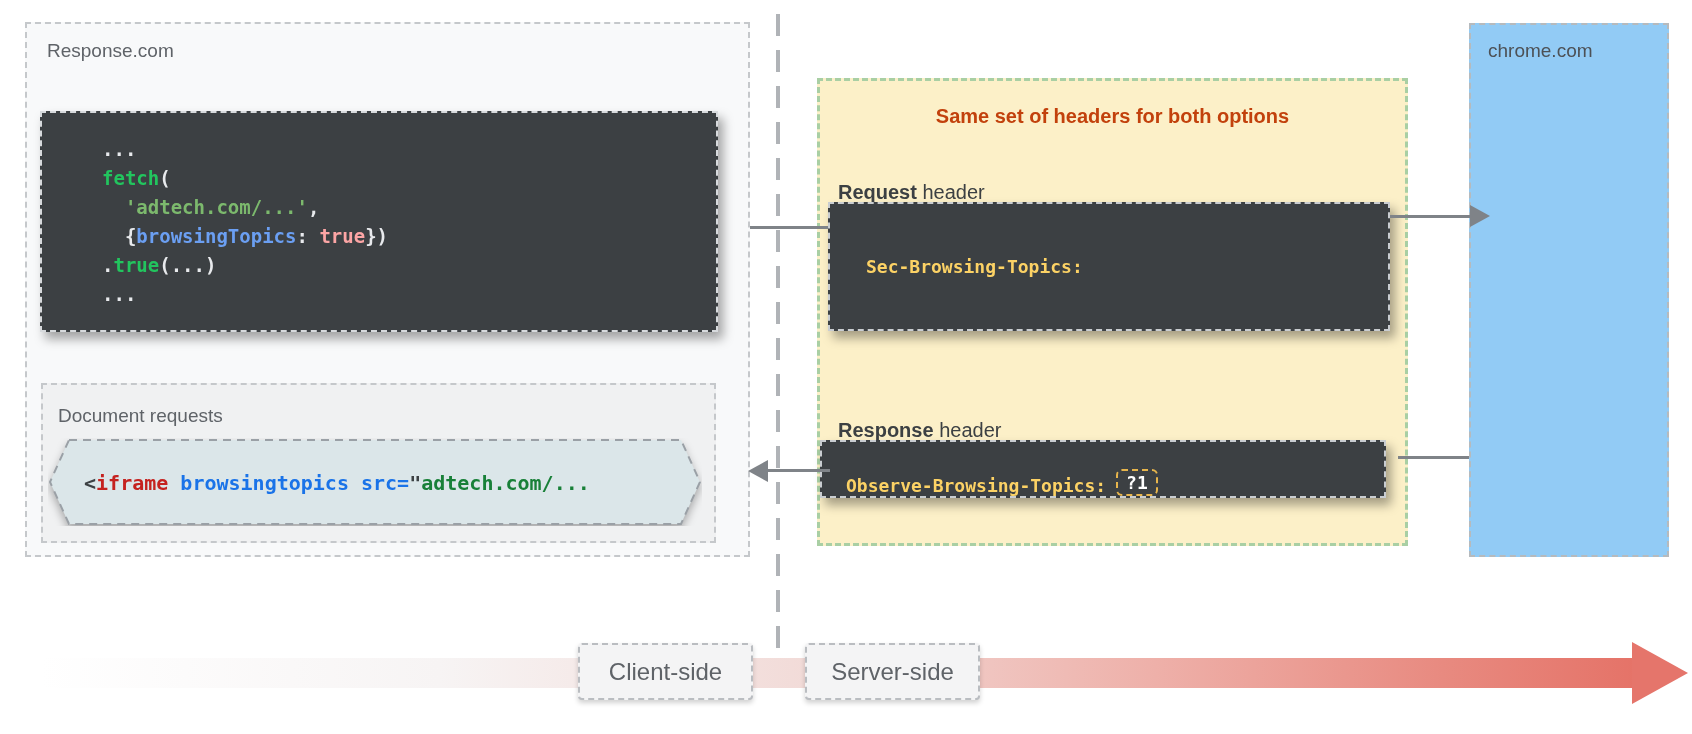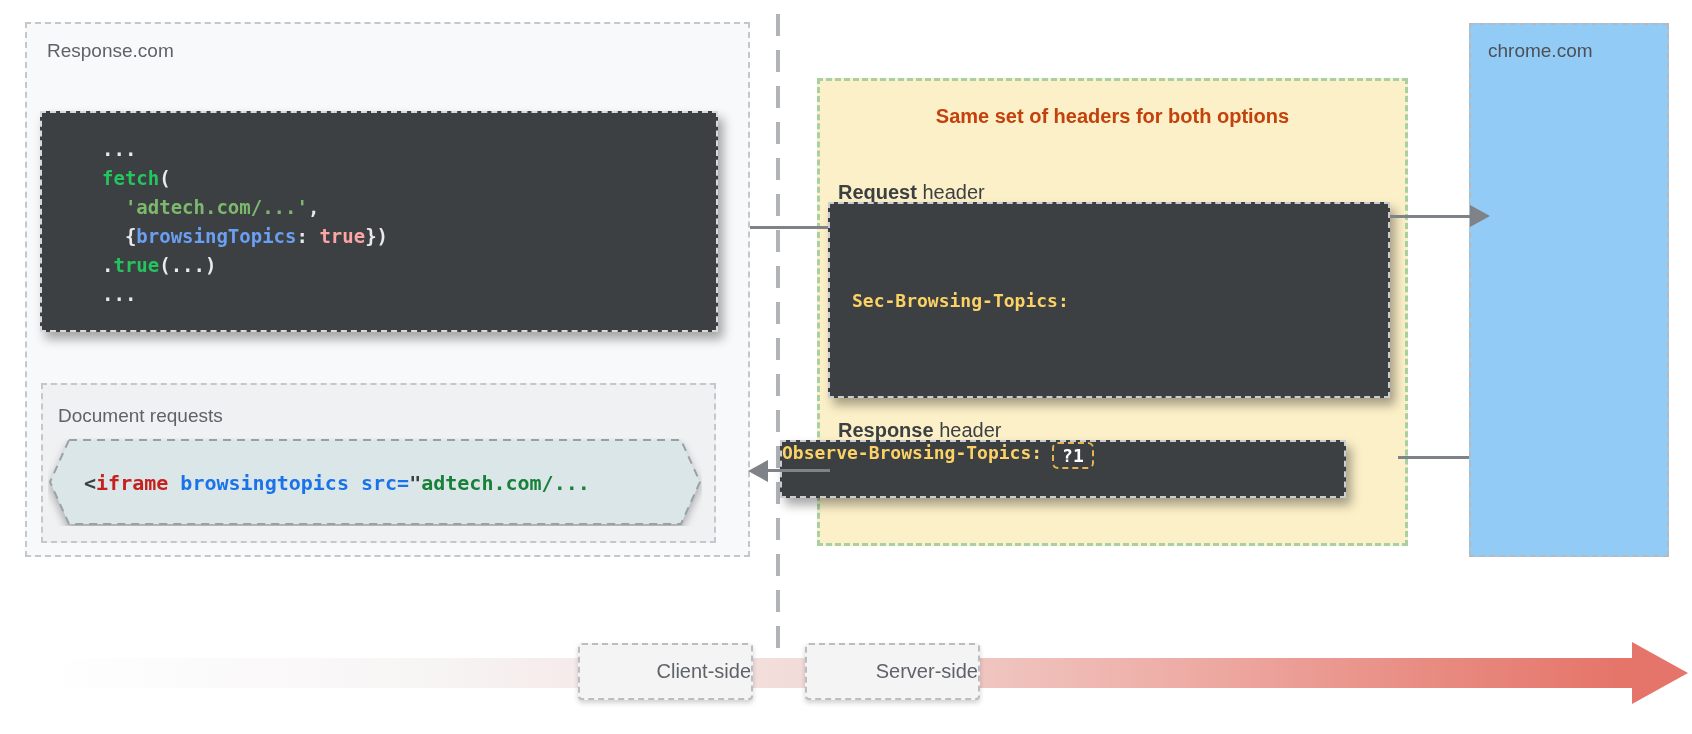--- a/index.html
+++ b/index.html
@@ -32,29 +32,29 @@
            background:repeating-linear-gradient(to bottom,#b0b3b7 0 22px,transparent 22px 36px);}
 
   
   #headers-panel{left:817px;top:78px;width:591px;height:468px;background:#fcf0c8;
                  border:3px dashed #a9cfa4;box-sizing:border-box;}
   #headers-title{margin-top:24px;text-align:center;font-size:20px;font-weight:700;color:#c2410c;}
   .hdr-label{position:absolute;font-size:20px;color:#3c4043;margin-top:23px;}
   .hdr-label .bold{font-weight:700;}
   #request-label{left:838px;top:158px;}
   #response-label{left:838px;top:396px;}
-  #request-code-box{left:828px;top:202px;width:562px;height:196px;background:#3c4043;
+  #request-code-box{left:828px;top:202px;width:562px;height:129px;background:#3c4043;
                     border:2px dashed #c9cdd1;box-sizing:border-box;
                     box-shadow:5px 7px 10px rgba(0,0,0,.35);
                     display:flex;flex-direction:column;justify-content:center;gap:22px;
-                    padding-left:22px;font-size:18px;}
-  #response-code-box{left:780px;top:440px;width:566px;height:58px;background:#3c4043;
+                    padding-left:36px;font-size:18px;}
+  #response-code-box{left:820px;top:440px;width:566px;height:58px;background:#3c4043;
                      border:2px dashed #c9cdd1;box-sizing:border-box;
                      box-shadow:5px 7px 10px rgba(0,0,0,.35);
-                     display:flex;align-items:flex-start;font-size:18px;}
+                     display:flex;align-items:flex-end;padding-left:24px;font-size:18px;}
   .hdr-name{color:#fcd265;}
   #response-chip{margin-left:10px;border:2px dashed #e7b54c;border-radius:6px;
                  padding:1px 8px;color:#ffffff;}
 
   
   #adtech-box{left:1469px;top:23px;width:200px;height:534px;background:#92cbf5;
               border:2px dashed #b6babd;box-sizing:border-box;}
   #adtech-label{left:1488px;top:40px;color:#4d5156;}
 
   
@@ -71,21 +71,21 @@
   #resp-line-right{left:1398px;top:456px;width:71px;}
 
   
   #timeline-band{left:40px;top:658px;width:1594px;height:30px;z-index:1;
     background:linear-gradient(90deg,rgba(252,252,253,0) 0%,#f7f4f4 25%,#f2dbd8 48%,
                #eeb0a9 70%,#e88a80 88%,#e57368 100%);}
   #timeline-head{left:1632px;top:642px;width:56px;height:62px;background:#e5756b;
                  clip-path:polygon(0 0,100% 50%,0 100%);z-index:1;}
   .side-box{top:643px;width:175px;height:57px;background:#f4f4f5;border:2px dashed #babdc1;
             border-radius:4px;box-sizing:border-box;display:flex;align-items:center;
-            justify-content:flex-end;font-size:20px;color:#5f6368;z-index:2;
+            justify-content:center;font-size:24px;color:#5f6368;z-index:2;
             box-shadow:0 3px 5px rgba(0,0,0,.18);}
   #client-side-box{left:578px;}
   #server-side-box{left:805px;}
 
   
   .tok-white{color:#e8eaed}
   .tok-pink{color:#22c55e}
   .tok-green{color:#7cb96d}
   .tok-blue{color:#6b9ff2}
   .tok-amber{color:#fca5a5}

